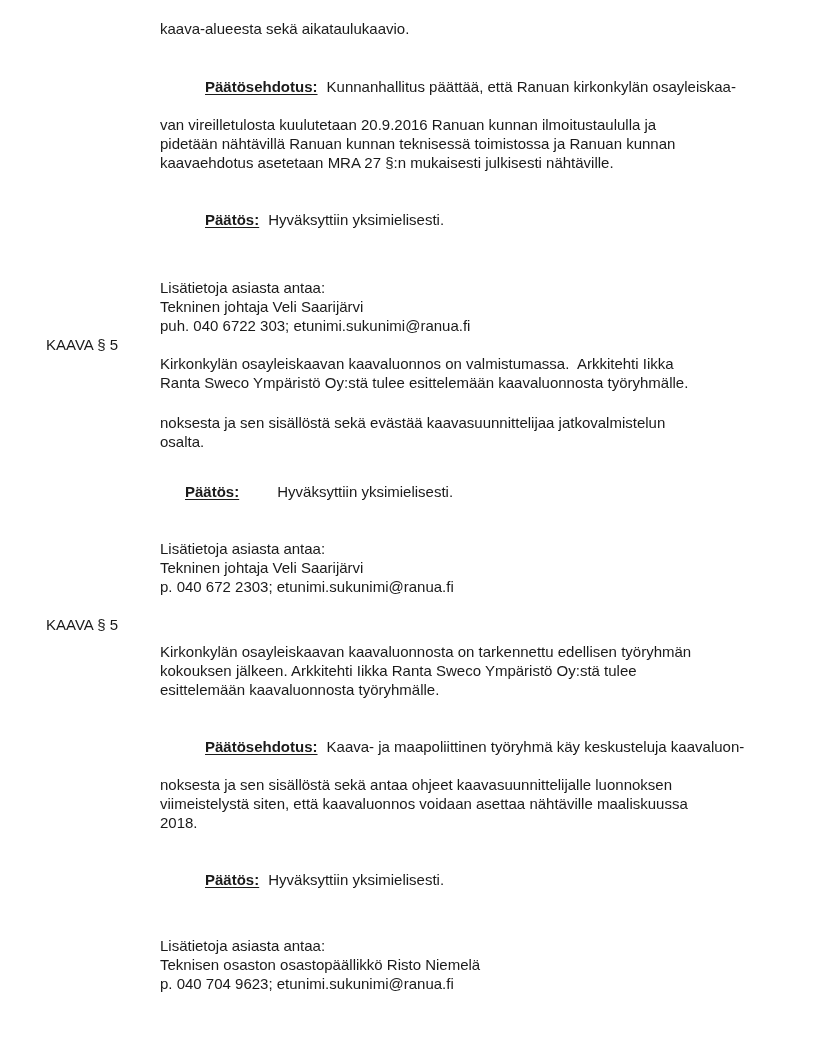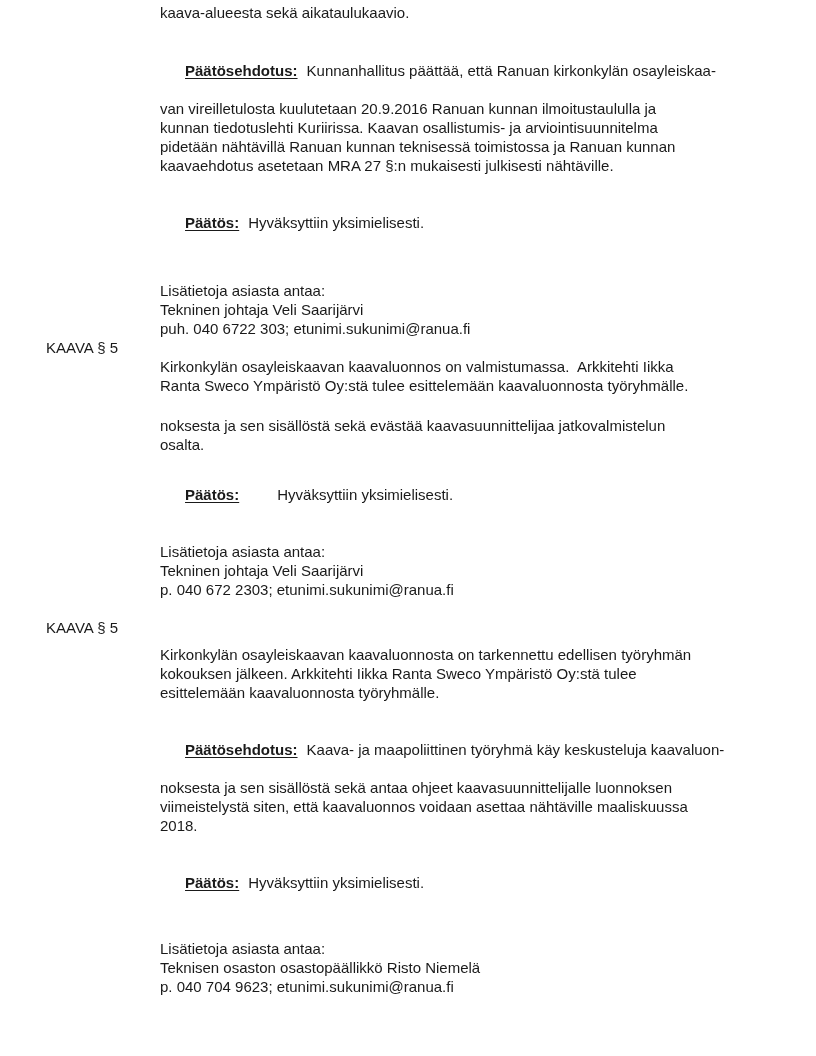--- a/index.html
+++ b/index.html
@@ -6,26 +6,26 @@
   body {
     width: 816px;
     height: 1056px;
     background: #ffffff;
     font-family: "Liberation Sans", "DejaVu Sans", sans-serif;
     font-size: 15px;
     line-height: 19px;
     color: #1a1a1a;
     overflow: hidden;
   }
-  .page { position: relative; width: 816px; height: 769px; padding-top: 3px; box-sizing: border-box; }
+  .page { position: relative; width: 816px; height: 769px; padding-top: 19px; box-sizing: border-box; }
   .ln { white-space: pre; }
   .indent { margin-left: 160px; }
   .margin-label { margin-left: 46px; }
   .lead { font-weight: bold; text-decoration: underline; text-underline-offset: 2px; }
-  .mr-sm  { margin-right: 9px; }
+  .mr-sm  { margin-right: 9px; margin-left: 20px; }
   .mr-tab { margin-right: 38px; }
 
   
   .b-cont      { margin-top: 0; }
   .b-prop1     { margin-top: 20px; }
   .b-dec1      { margin-top: 19px; }
   .b-cont1     { margin-top: 30px; }
   .b-kaava1    { margin-top: 0; }
   .b-intro2    { margin-top: 0; }
   .b-prop2     { margin-top: 21px; }
@@ -44,21 +44,20 @@
 
   <div class="indent b-cont">
     <div class="ln">kaava-alueesta sekä aikataulukaavio.</div>
   </div>
 
   <div class="indent b-prop1">
     <div class="ln">
       <span class="lead mr-sm">Päätösehdotus:</span><span>Kunnanhallitus päättää, että Ranuan kirkonkylän osayleiskaa-</span>
     </div>
     <div class="ln">van vireilletulosta kuulutetaan 20.9.2016 Ranuan kunnan ilmoitustaululla ja</div>
-    <div class="ln">kunnan tiedotuslehti Kuriirissa. Kaavan osallistumis- ja arviointisuunnitelma</div>
     <div class="ln">pidetään nähtävillä Ranuan kunnan teknisessä toimistossa ja Ranuan kunnan</div>
     <div class="ln">kaavaehdotus asetetaan MRA 27 §:n mukaisesti julkisesti nähtäville.</div>
   </div>
 
   <div class="indent b-dec1">
     <div class="ln">
       <span class="lead mr-sm">Päätös:</span><span>Hyväksyttiin yksimielisesti.</span>
     </div>
   </div>
 

